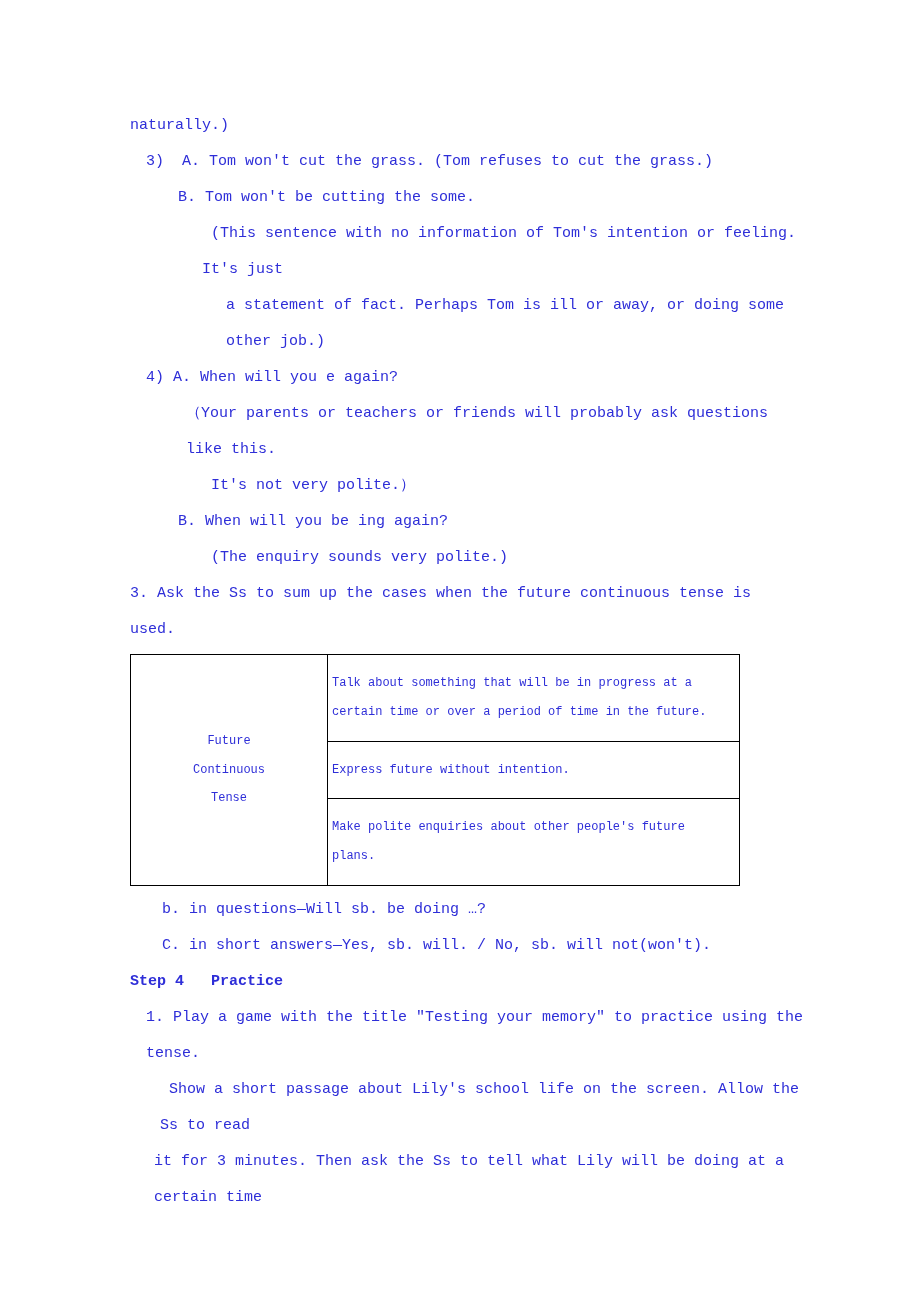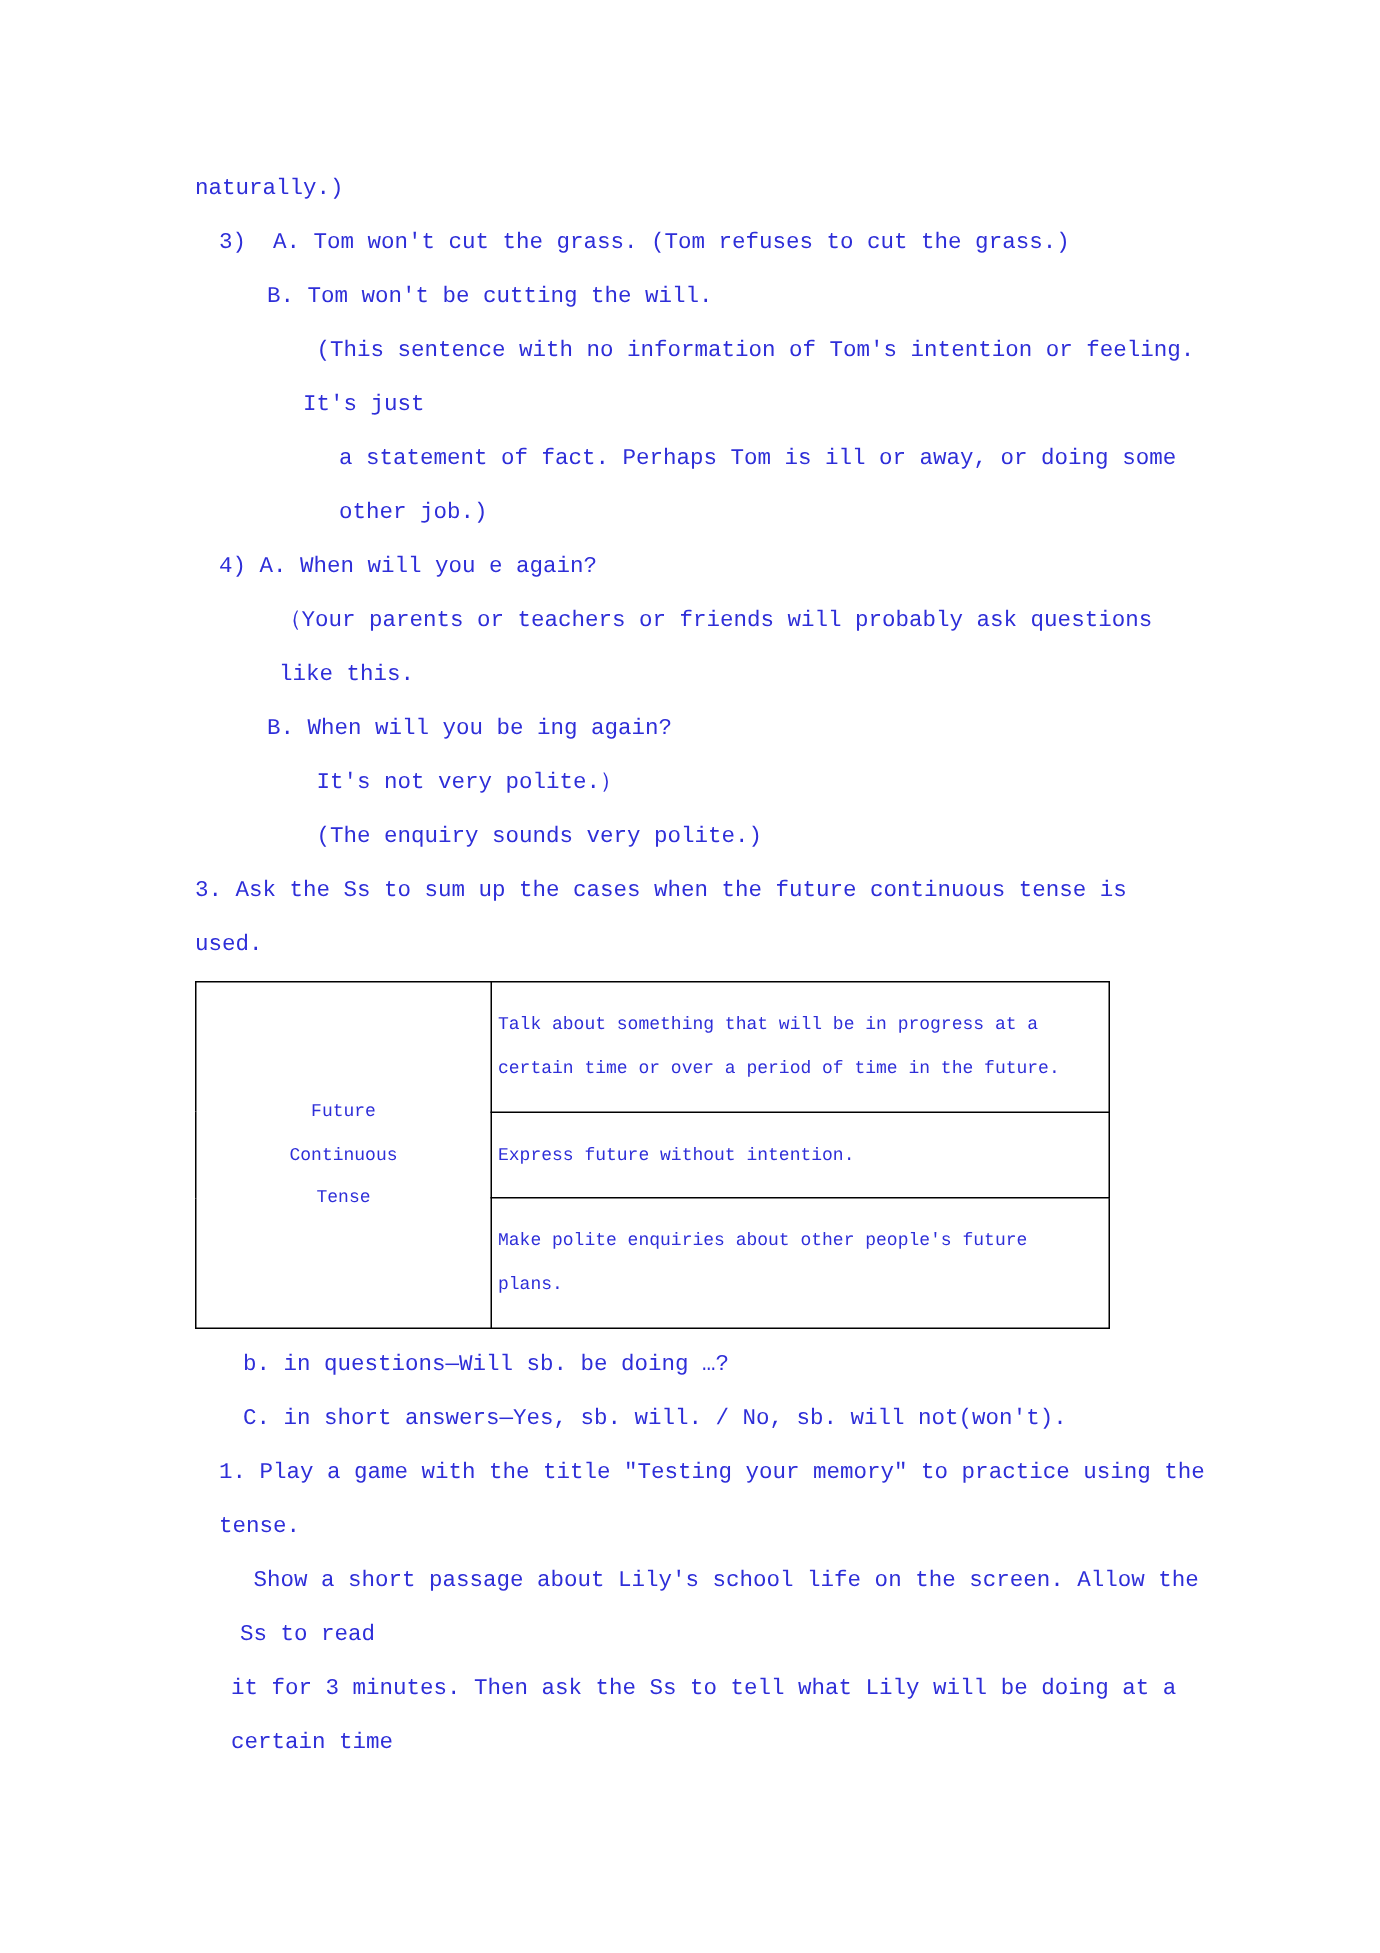--- a/index.html
+++ b/index.html
@@ -61,33 +61,33 @@
 </style>
 </head>
 <body>
 
 <div class="page">
 
   <div class="line indent-0">naturally.)</div>
 
   <div class="line indent-1">3)  A. Tom won't cut the grass. (Tom refuses to cut the grass.)</div>
 
-  <div class="line indent-2">B. Tom won't be cutting the will.</div>
+  <div class="line indent-2">B. Tom won't be cutting the some.</div>
 
   <div class="line indent-3"> (This sentence with no information of Tom's intention or feeling. It's just</div>
 
   <div class="line indent-4">a statement of fact. Perhaps Tom is ill or away, or doing some other job.)</div>
 
   <div class="line indent-1">4) A. When will you e again?</div>
 
   <div class="line indent-5">（Your parents or teachers or friends will probably ask questions like this.</div>
 
+  <div class="line indent-3"> It's not very polite.）</div>
+
   <div class="line indent-2">B. When will you be ing again?</div>
-
-  <div class="line indent-3"> It's not very polite.）</div>
 
   <div class="line indent-3"> (The enquiry sounds very polite.)</div>
 
   <div class="line indent-0">3. Ask the Ss to sum up the cases when the future continuous tense is used.</div>
 
   <table>
     <tbody>
         <tr>
       <td class="left-col" rowspan="3">
         <div>Future</div>
@@ -104,20 +104,21 @@
     </tr>
   </tbody>
     </table>
 
 
 
   <div class="line" style="padding-left:32px;">b. in questions—Will sb. be doing …?</div>
 
   <div class="line" style="padding-left:32px;">C. in short answers—Yes, sb. will. / No, sb. will not(won't).</div>
 
+  <div class="line step-heading">Step 4   Practice</div>
 
   <div class="line p1-indent-a">1. Play a game with the title "Testing your memory" to practice using the tense.</div>
 
   <div class="line p1-indent-b"> Show a short passage about Lily's school life on the screen. Allow the Ss to read</div>
 
   <div class="line p1-indent-c">it for 3 minutes. Then ask the Ss to tell what Lily will be doing at a certain time</div>
 
 </div>
 
 </body></html>

